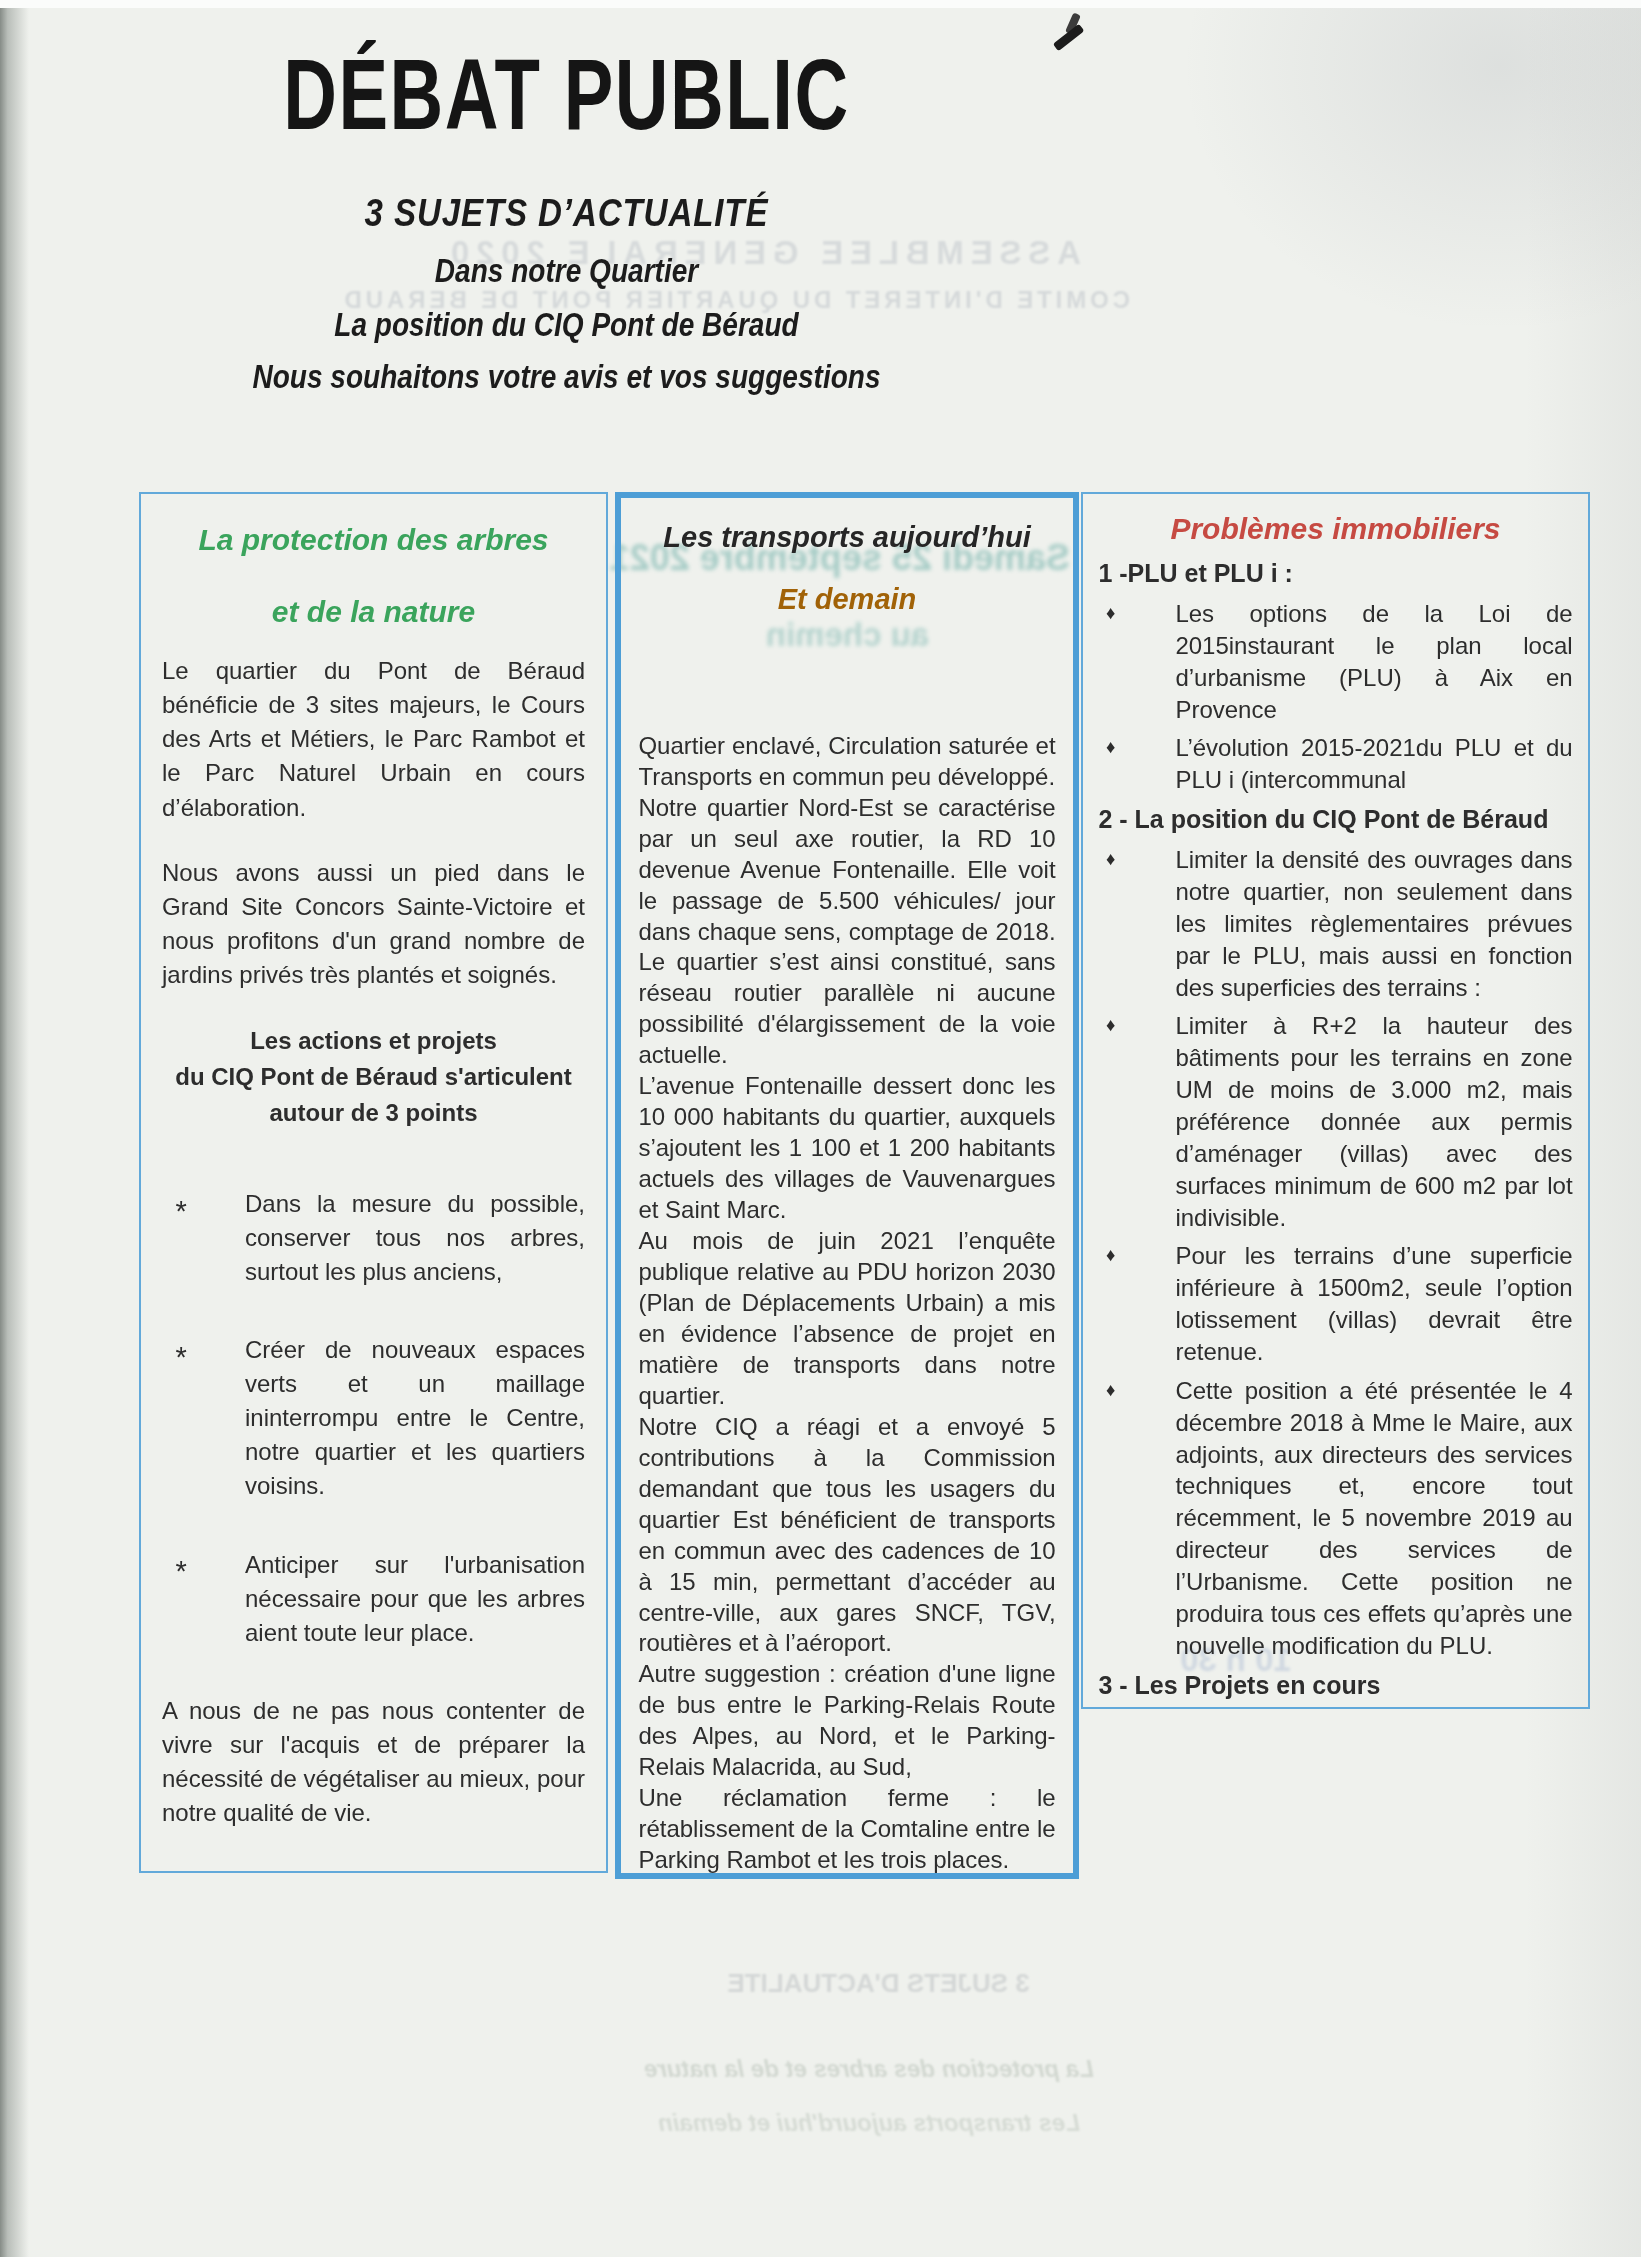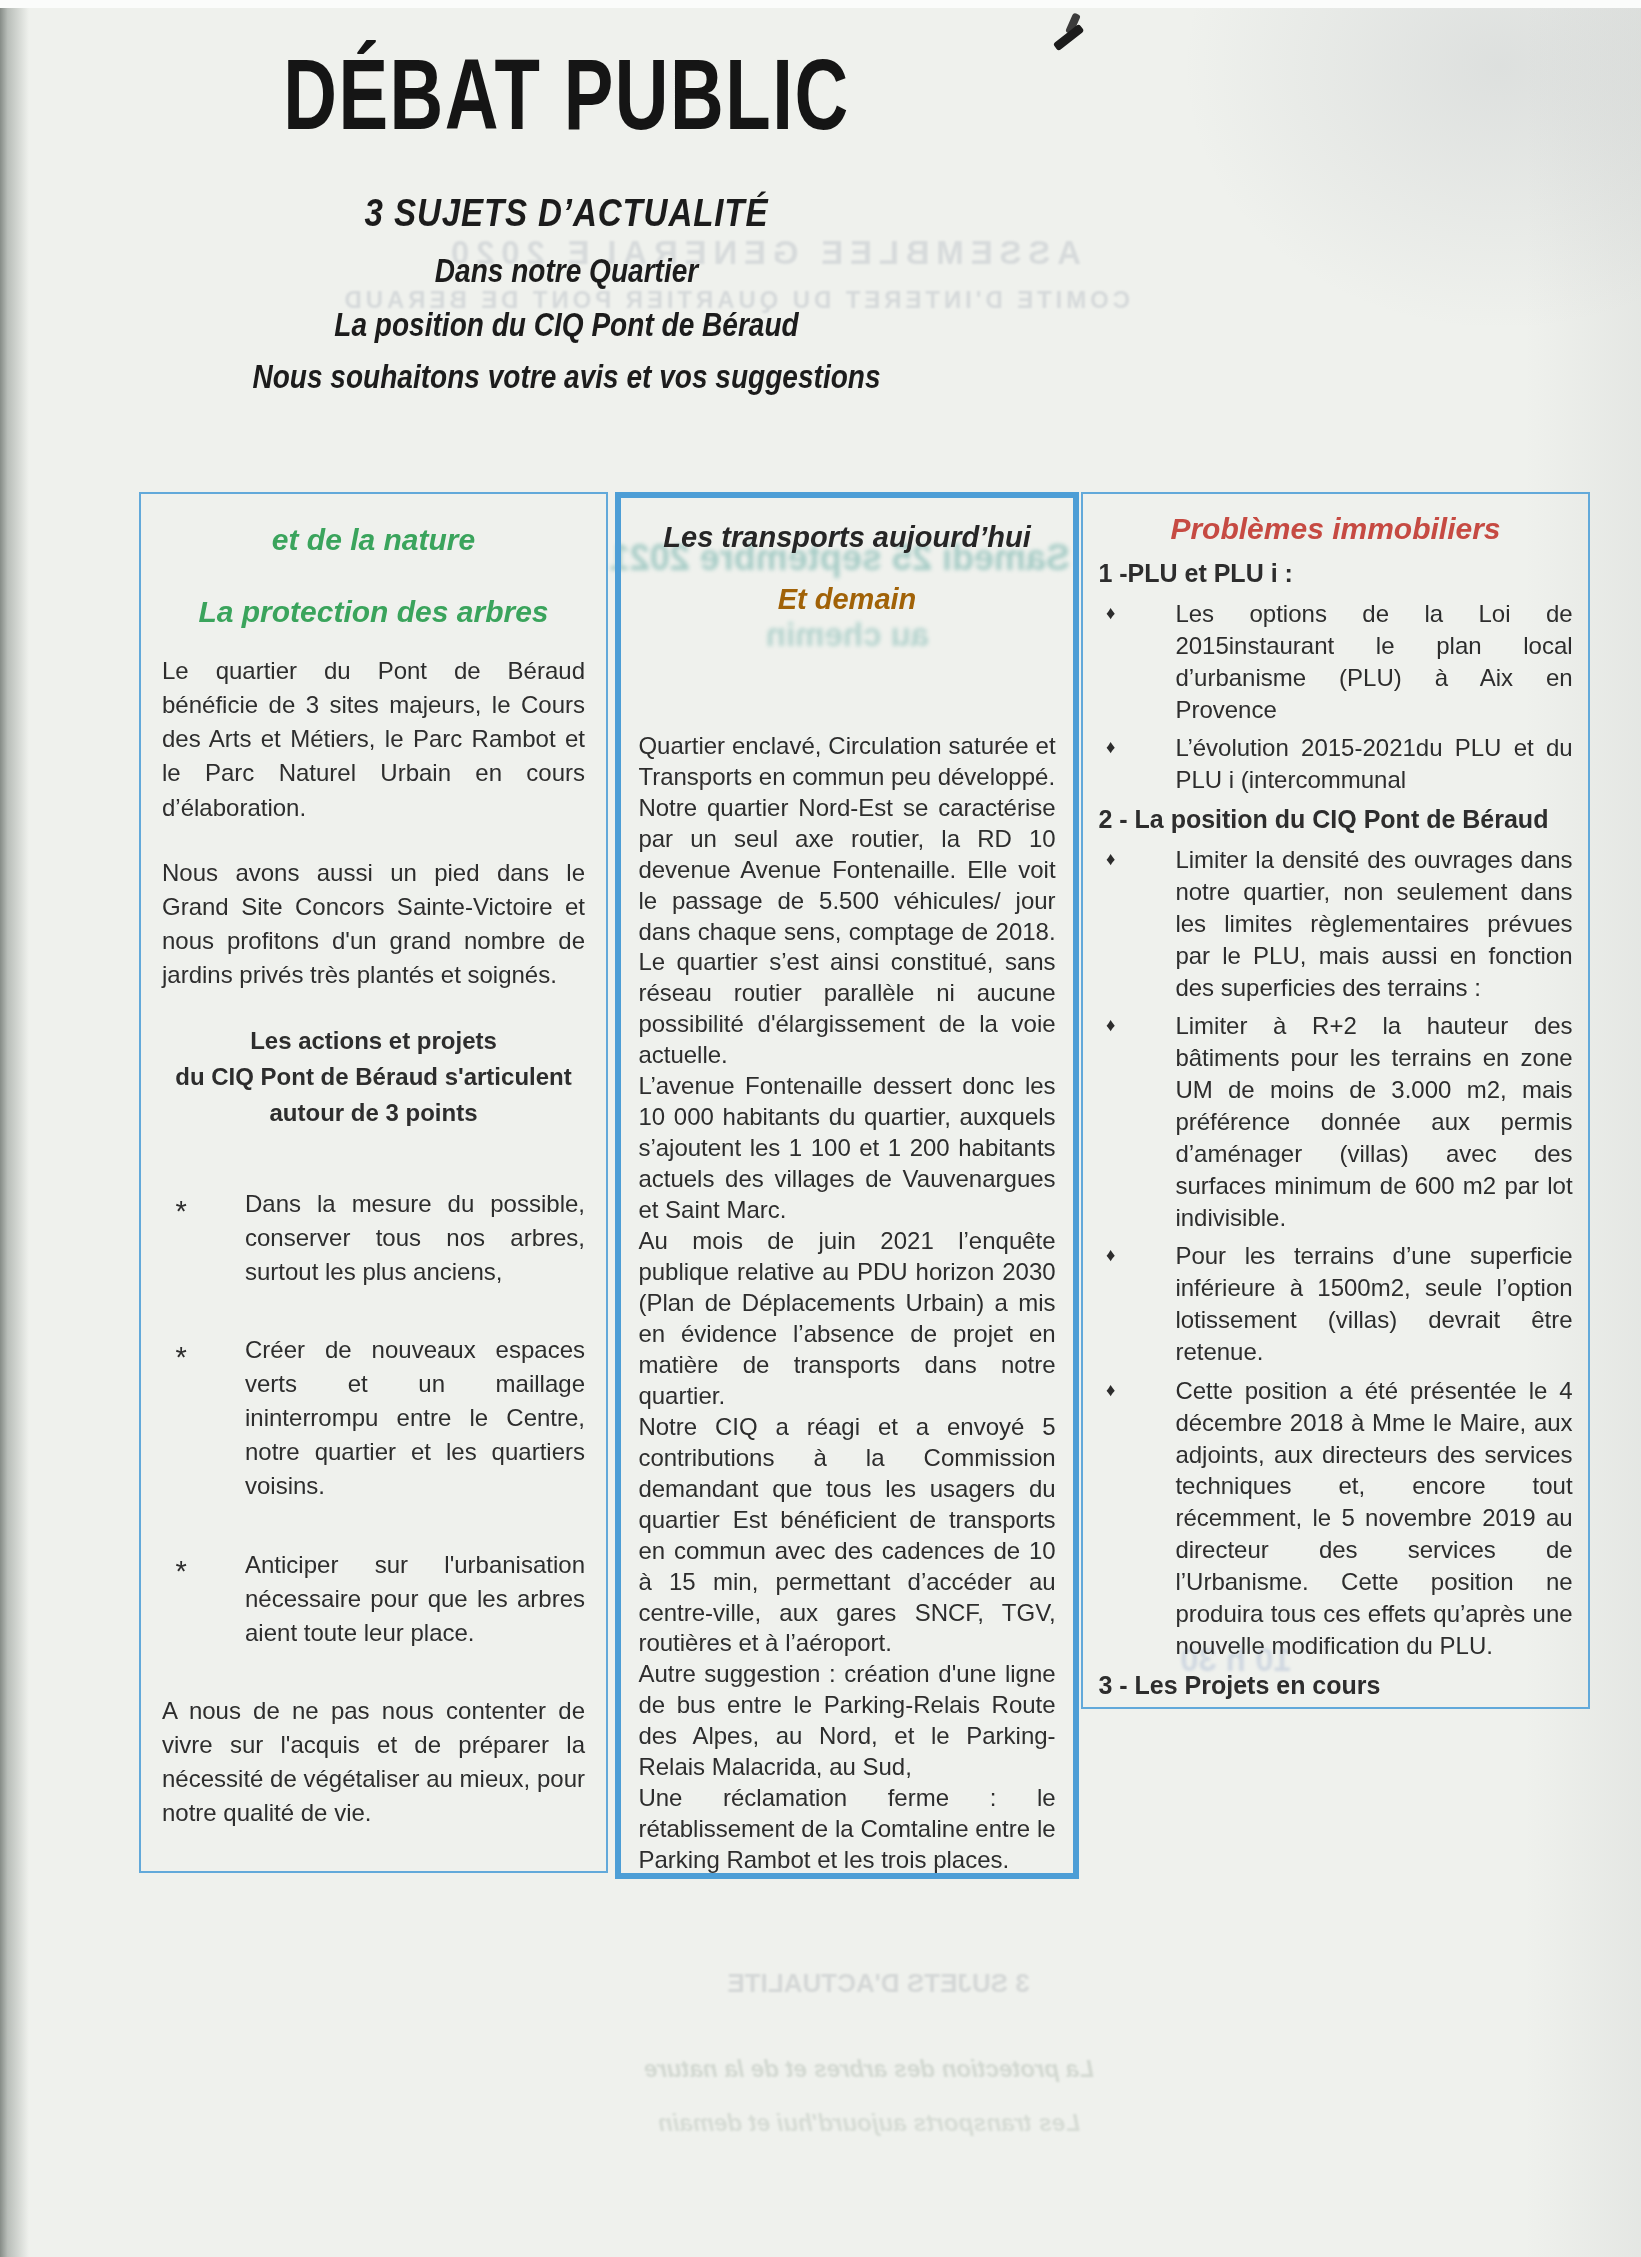--- a/index.html
+++ b/index.html
@@ -100,22 +100,22 @@
 
 <div class="header">
   <div class="title">DÉBAT PUBLIC</div>
   <div class="subline sub-0">3 SUJETS D’ACTUALITÉ</div>
   <div class="subline sub-1">Dans notre Quartier</div>
   <div class="subline sub-2">La position du CIQ Pont de Béraud</div>
   <div class="subline sub-3">Nous souhaitons votre avis et vos suggestions</div>
 </div>
 
 <div class="colbox" id="col-arbres">
+    <div class="col-heading" style="color: rgb(58, 164, 92);">La protection des arbres</div>
     <div class="col-heading" style="color: rgb(58, 164, 92);">et de la nature</div>
-    <div class="col-heading" style="color: rgb(58, 164, 92);">La protection des arbres</div>
     <div class="para"><span>Le quartier du Pont de Béraud bénéficie de 3 sites majeurs, le Cours des Arts et Métiers, le Parc Rambot et le Parc Naturel Urbain en cours d’élaboration.</span></div>
     <div class="para"><span>Nous avons aussi un pied dans le Grand Site Concors Sainte-Victoire et nous profitons d'un grand nombre de jardins privés très plantés et soignés.</span></div>
     <div class="center-bold">Les actions et projets
 du CIQ  Pont de Béraud s'articulent
 autour de 3  points</div>
     <div class="blist">
       <div class="bitem"><span class="marker">*</span><span>Dans la mesure du possible, conserver tous nos arbres, surtout les plus anciens,</span></div>
       <div class="bitem"><span class="marker">*</span><span>Créer de nouveaux espaces verts et un maillage ininterrompu entre le Centre, notre quartier et les quartiers voisins.</span></div>
       <div class="bitem"><span class="marker">*</span><span>Anticiper sur l'urbanisation nécessaire pour que les arbres aient toute leur place.</span></div>
     </div>

